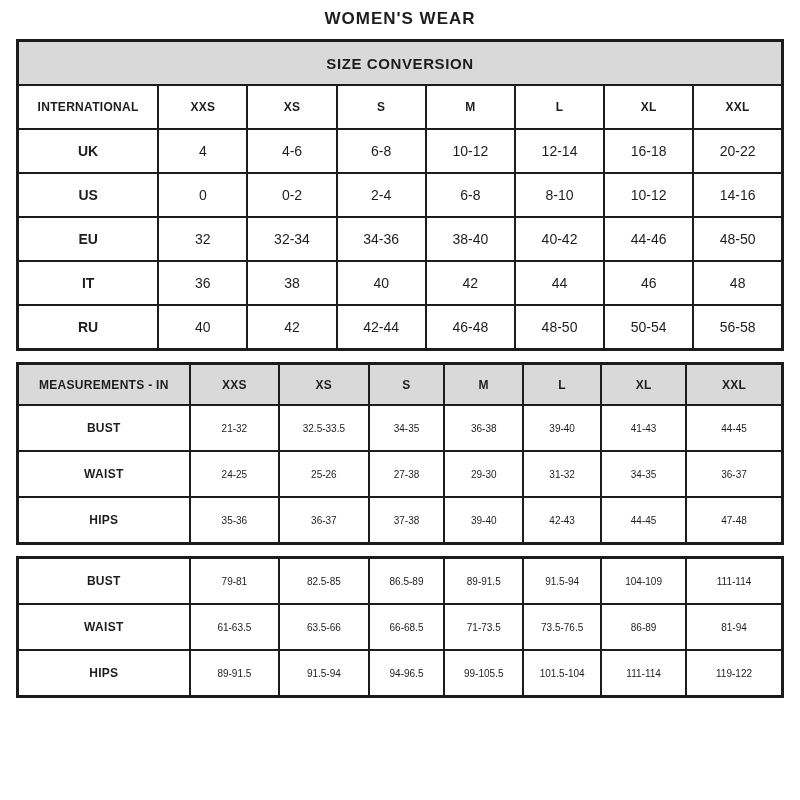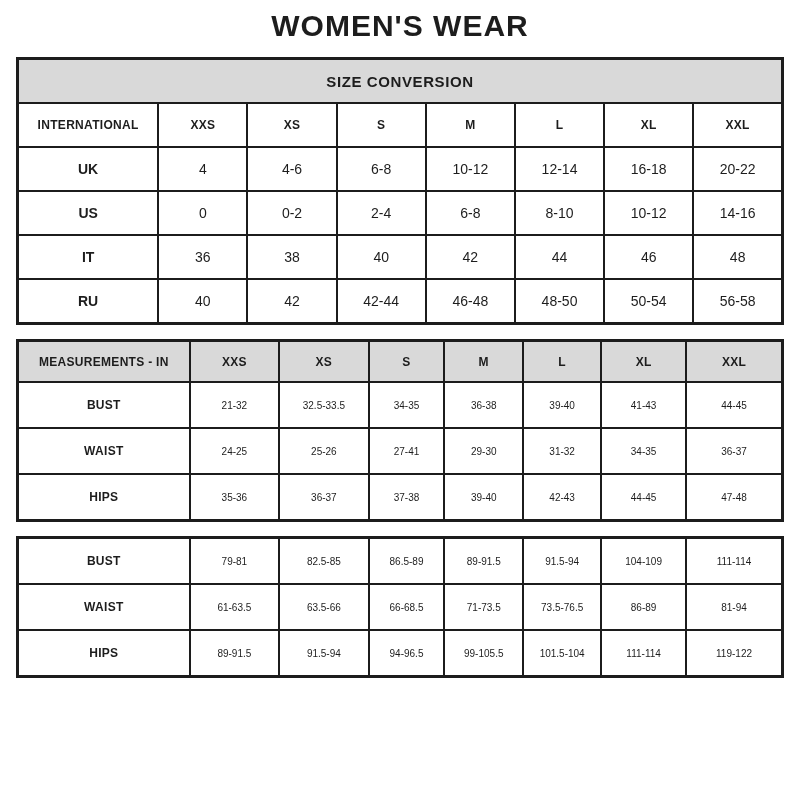--- a/index.html
+++ b/index.html
@@ -15,31 +15,31 @@
   .page {
     box-sizing: border-box;
     width: 800px;
     height: 800px;
     padding: 7px 16px 0 16px;
     overflow: hidden;
   }
   .title {
     margin: 2px 0 10px 0;
     text-align: center;
-    font-size: 30px;
+    font-size: 17px;
     font-weight: 700;
     letter-spacing: 1px;
     color: var(--text, #1d1d1d);
   }
   table.tbl {
     width: 768px;
     table-layout: fixed;
     border-collapse: collapse;
     border: 3px solid var(--border, #1c1c1c);
-    margin: 14px 0 11px 0;
+    margin: 7px 0 11px 0;
   }
   table.tbl td {
     border: 2px solid var(--border, #1c1c1c);
     text-align: center;
     vertical-align: middle;
     padding: 0 2px;
     overflow: hidden;
     white-space: nowrap;
   }
   td.banner {
@@ -134,20 +134,30 @@
         </tr>
         <tr class="body">
           <td class="row-label">US</td>
           <td class="data-cell">0</td>
           <td class="data-cell">0-2</td>
           <td class="data-cell">2-4</td>
           <td class="data-cell">6-8</td>
           <td class="data-cell">8-10</td>
           <td class="data-cell">10-12</td>
           <td class="data-cell">14-16</td>
+        </tr>
+        <tr class="body">
+          <td class="row-label">EU</td>
+          <td class="data-cell">32</td>
+          <td class="data-cell">32-34</td>
+          <td class="data-cell">34-36</td>
+          <td class="data-cell">38-40</td>
+          <td class="data-cell">40-42</td>
+          <td class="data-cell">44-46</td>
+          <td class="data-cell">48-50</td>
         </tr>
         <tr class="body">
           <td class="row-label">IT</td>
           <td class="data-cell">36</td>
           <td class="data-cell">38</td>
           <td class="data-cell">40</td>
           <td class="data-cell">42</td>
           <td class="data-cell">44</td>
           <td class="data-cell">46</td>
           <td class="data-cell">48</td>
@@ -194,21 +204,21 @@
           <td class="data-cell">34-35</td>
           <td class="data-cell">36-38</td>
           <td class="data-cell">39-40</td>
           <td class="data-cell">41-43</td>
           <td class="data-cell">44-45</td>
         </tr>
         <tr class="body">
           <td class="row-label">WAIST</td>
           <td class="data-cell">24-25</td>
           <td class="data-cell">25-26</td>
-          <td class="data-cell">27-41</td>
+          <td class="data-cell">27-38</td>
           <td class="data-cell">29-30</td>
           <td class="data-cell">31-32</td>
           <td class="data-cell">34-35</td>
           <td class="data-cell">36-37</td>
         </tr>
         <tr class="body">
           <td class="row-label">HIPS</td>
           <td class="data-cell">35-36</td>
           <td class="data-cell">36-37</td>
           <td class="data-cell">37-38</td>

